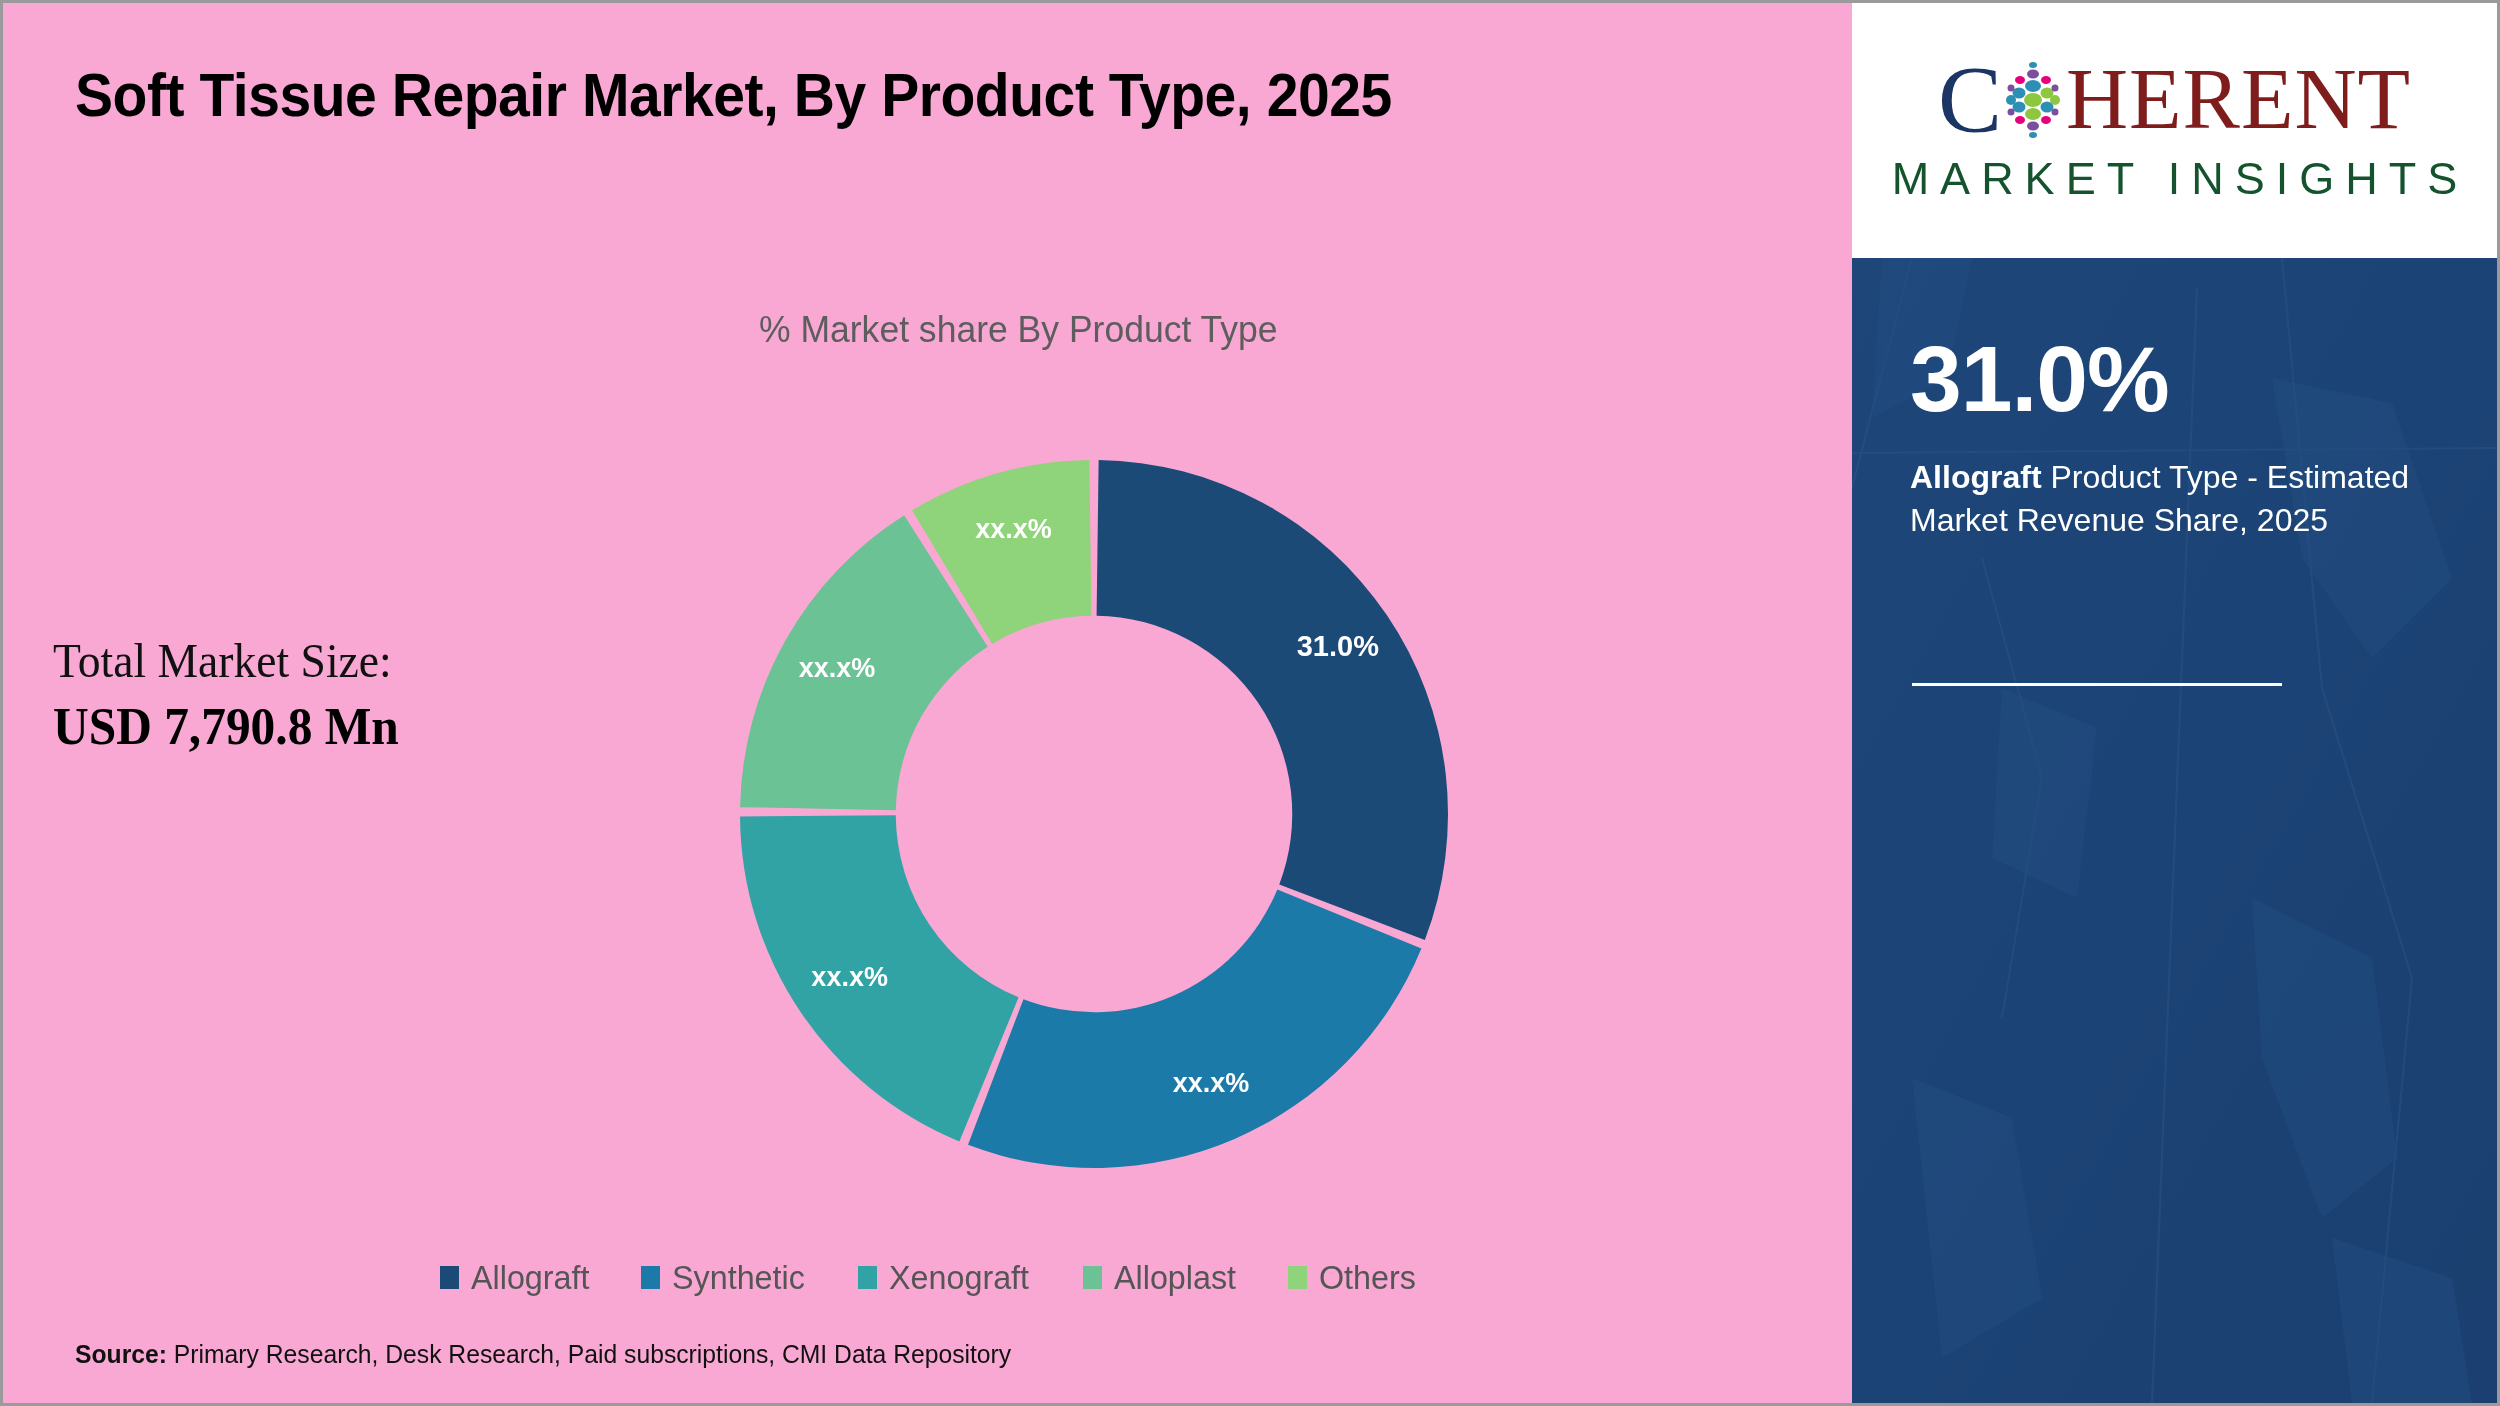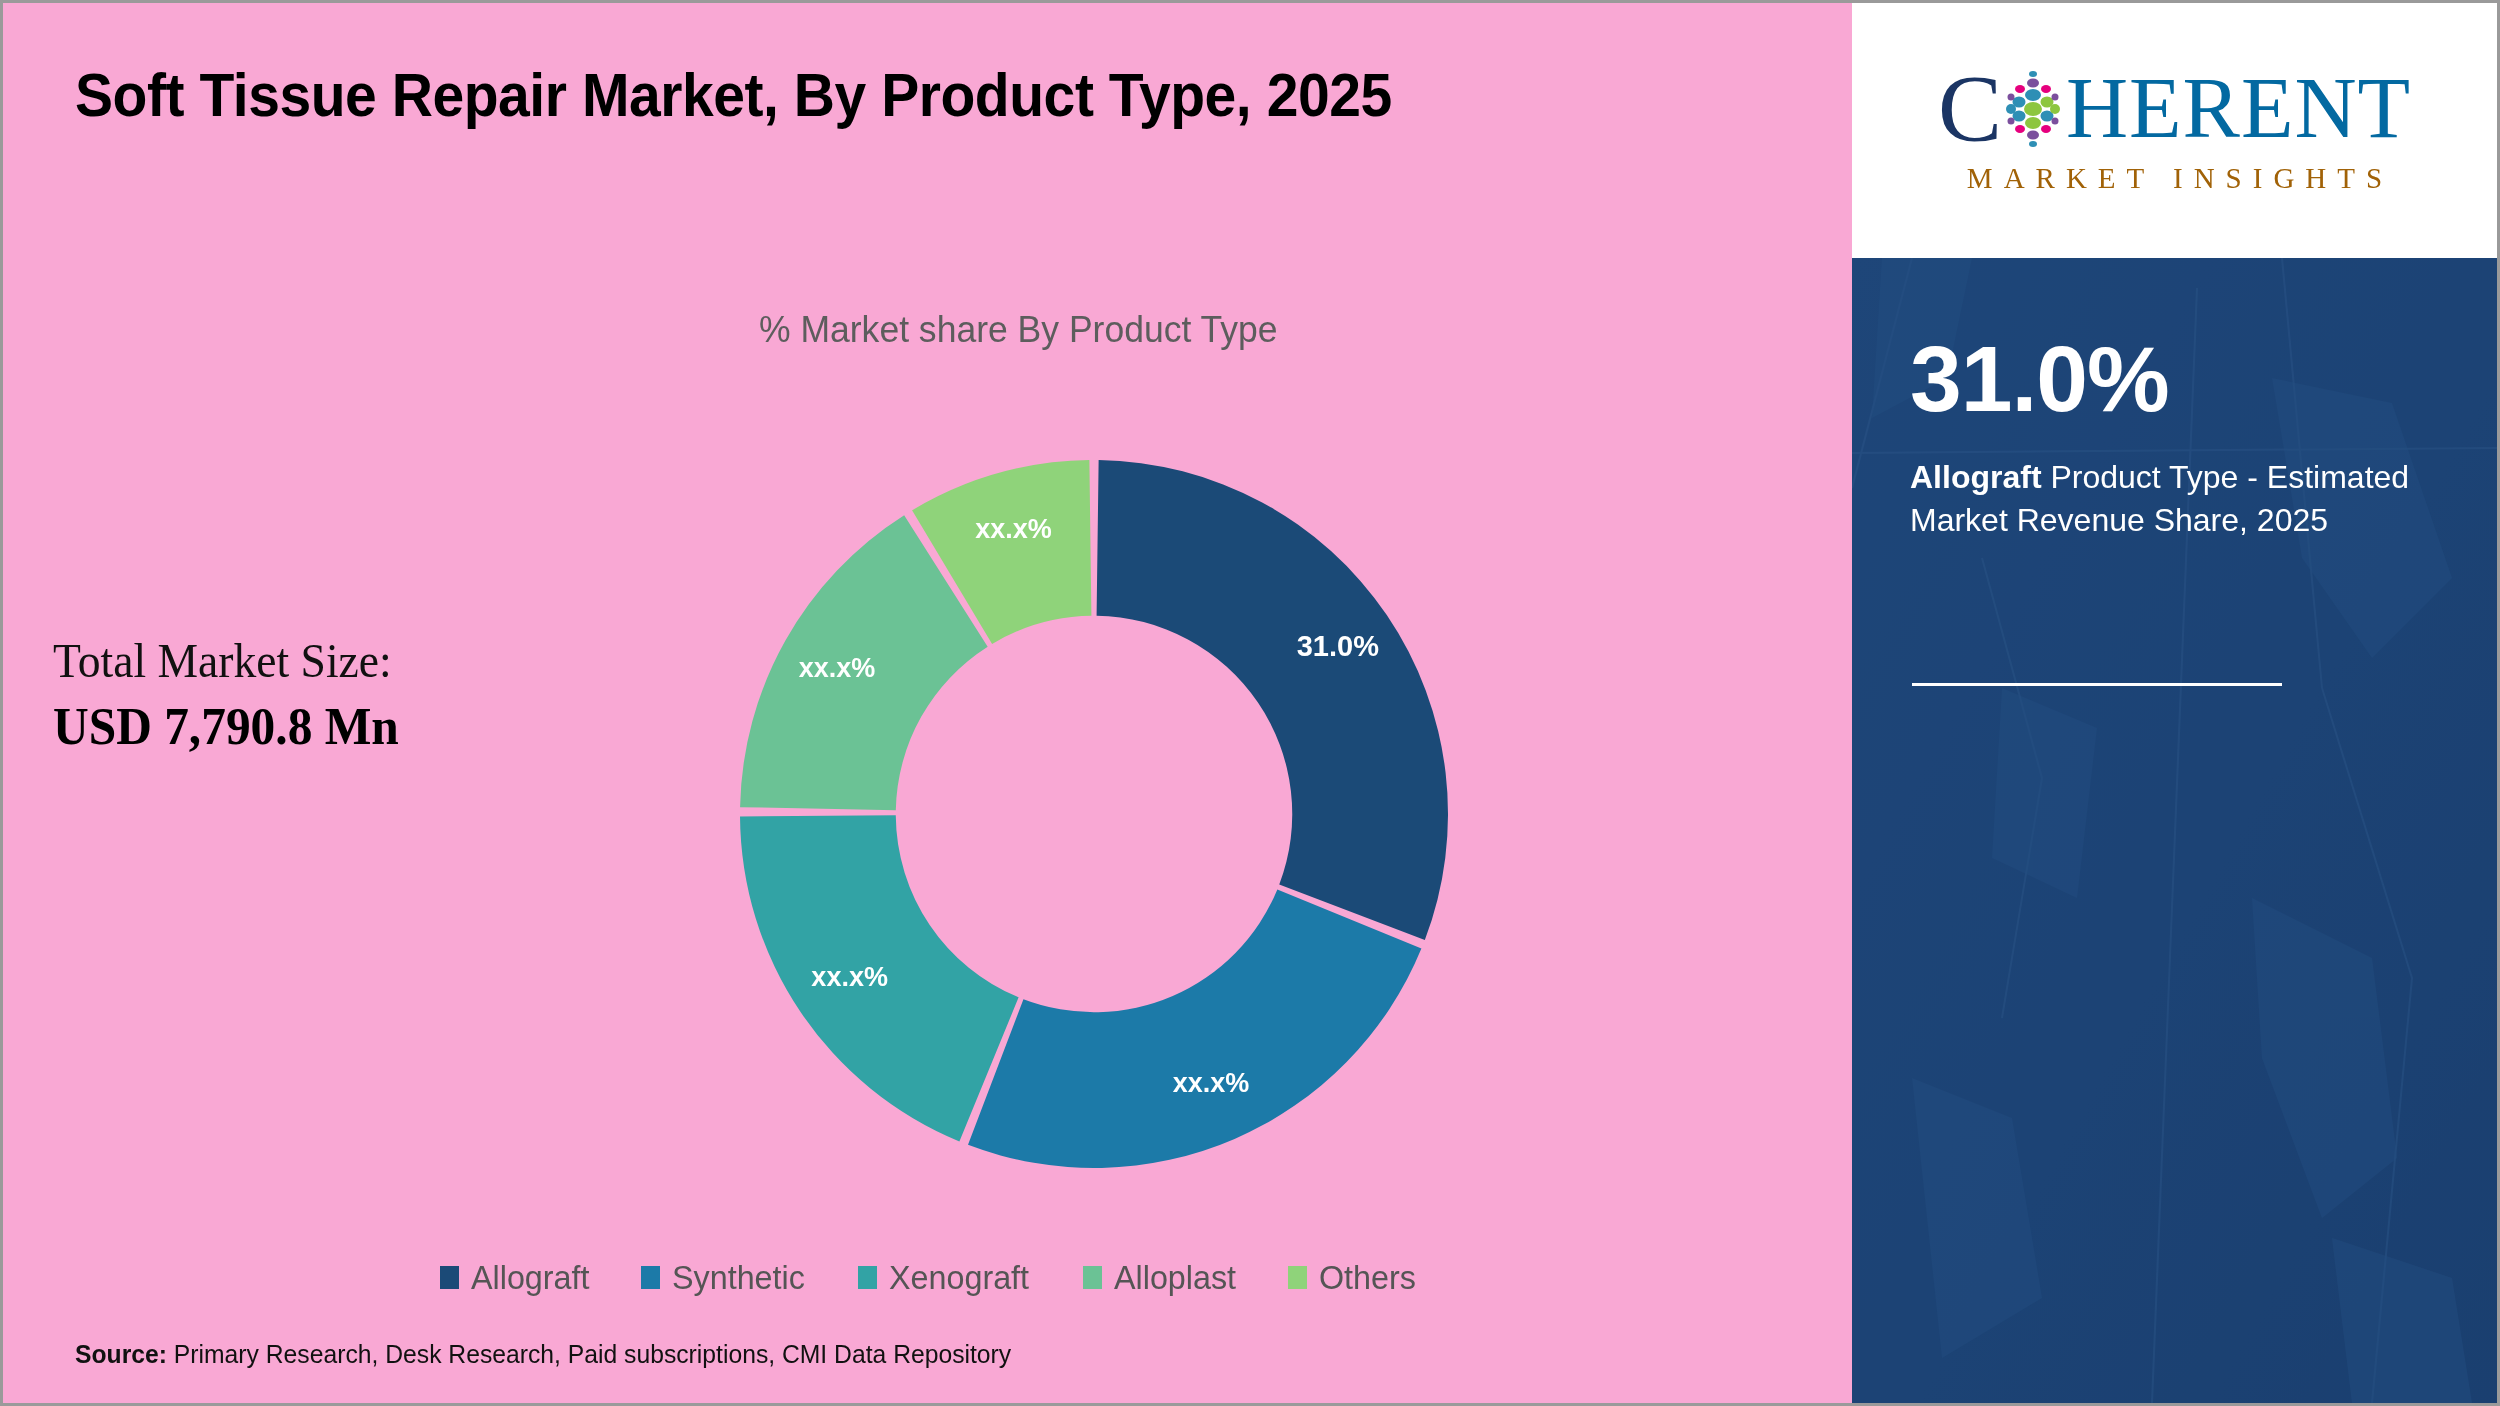--- a/index.html
+++ b/index.html
@@ -197,28 +197,28 @@
   }
   .logo-globe {
     width: 62px;
     height: 78px;
     margin: 0 2px 0 0;
     position: relative;
   }
   .logo-rest {
     font-family: "Liberation Serif", serif;
     font-size: 86px;
-    color: #0369a1;
+    color: #7f1d1d;
     line-height: 0.95;
     letter-spacing: 1px;
   }
   .logo-sub {
-    font-family: Liberation Serif, serif;
-    font-size: 29px;
-    color: #a16207;
+    font-family: Liberation Sans, sans-serif;
+    font-size: 45px;
+    color: #14532d;
     letter-spacing: 11px;
     margin-top: 10px;
     padding-left: 11px;
     font-weight: 400;
   }
 
   .panel-body {
     position: absolute;
     left: 0;
     top: 255px;

